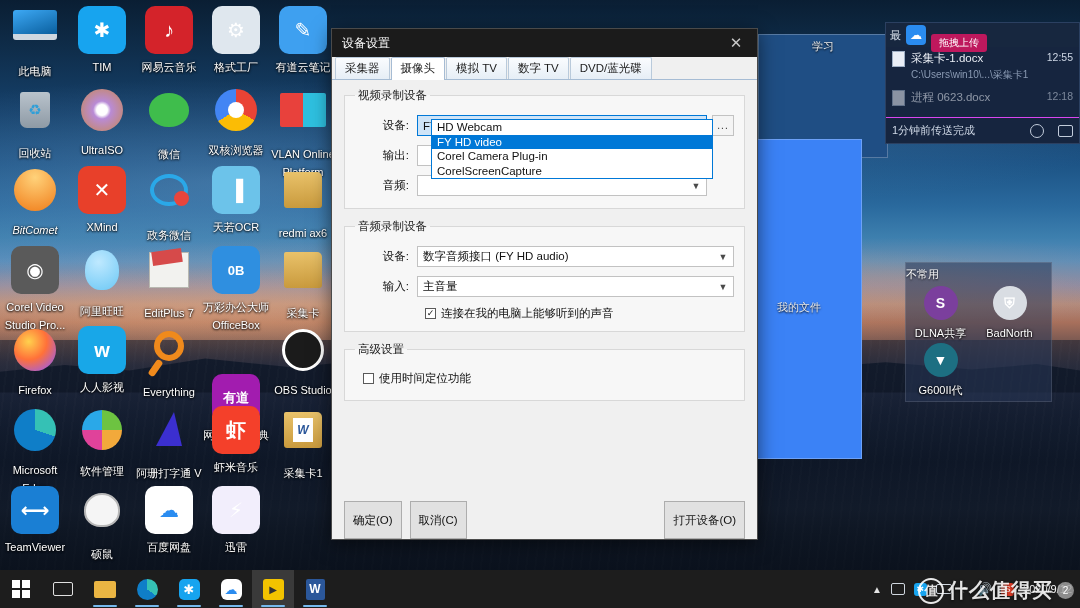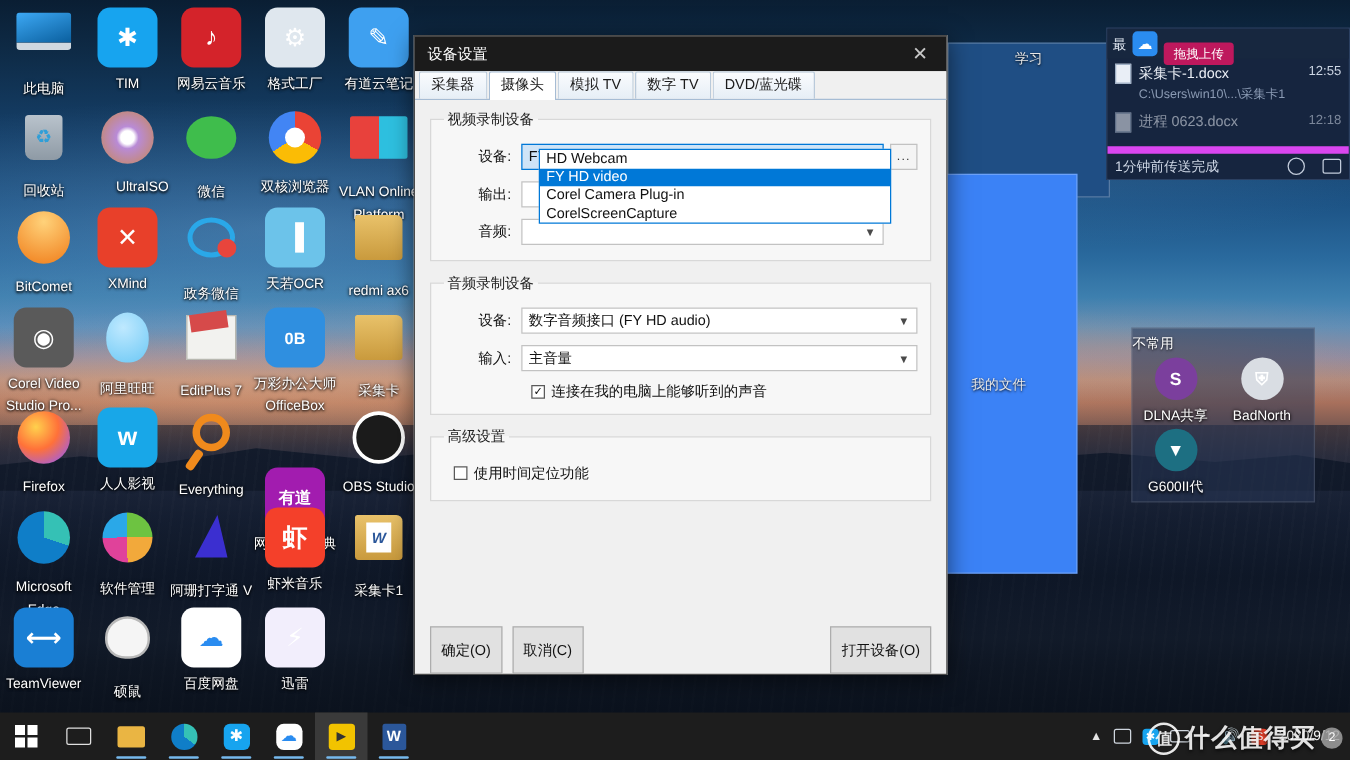--- a/index.html
+++ b/index.html
@@ -54,21 +54,21 @@
   
   #xfer{position:absolute;left:885px;top:22px;width:195px;height:122px;
     background:#16253f;border:1px solid #2b4061;color:#cfd8e6;font-size:11px;}
   #xfer .hdr{height:24px;display:flex;align-items:center;gap:5px;padding:0 4px;background:#17273f;}
   #xfer .tag{background:#be185d;border-radius:3px;color:#fff;font-size:10px;padding:2px 8px;margin-top:15px;}
   #xfer .row{display:flex;align-items:flex-start;gap:6px;padding:4px 6px;}
   #xfer .fname{color:#eaeef5;font-size:11.5px;}
   #xfer .fpath{color:#8b9bb4;font-size:10px;margin-top:2px;}
   #xfer .ftime{color:#cdd6e4;font-size:10.5px;margin-left:auto;}
   #xfer .foot{position:absolute;left:0;right:0;bottom:0;height:26px;display:flex;align-items:center;
-    padding:0 6px;border-top:6px solid #d946ef;background:#16253f;}
+    padding:0 6px;border-top:1px solid #d946ef;background:#16253f;}
 
   
   #fence{position:absolute;left:905px;top:262px;width:147px;height:140px;
     background:rgba(40,55,85,.55);border:1px solid rgba(255,255,255,.12);}
   #fence .ftitle{color:#fff;font-size:11px;text-align:left;padding:4px 0 2px;
     text-shadow:0 1px 2px rgba(0,0,0,.9);}
   #fence .fgrid{display:flex;flex-wrap:wrap;}
   #fence .dicon{position:static;width:69px;margin-top:2px;}
   #fence .dicon .glyph{width:34px;height:34px;}
   #fence .sq{width:34px;height:34px;border-radius:8px;font-size:14px;}
@@ -154,35 +154,35 @@
       </span><span class="lbl">网易云音乐</span></div>
     <div class="dicon" style="left: 203px; top: 6px;"><span class="glyph">
         <span class="sq" style="background:#dfe7ee;color:#fff;font-size:20px;">⚙</span>
       </span><span class="lbl">格式工厂</span></div>
     <div class="dicon" style="left: 270px; top: 6px;"><span class="glyph">
         <span class="sq" style="background:#3ea0f0;color:#fff;font-size:20px;">✎</span>
       </span><span class="lbl">有道云笔记</span></div>
     <div class="dicon" style="left: 2px; top: 86px;"><span class="glyph">
         <span style="display:block;width:30px;height:36px;margin:6px auto 0;background:linear-gradient(180deg,#b9c3cc,#8e9aa5);border-radius:3px 3px 7px 7px;color:#2f9fd8;font-size:15px;text-align:center;line-height:36px;">♻</span>
       </span><span class="lbl">回收站</span></div>
-    <div class="dicon" style="left: 69px; top: 86px; text-align: right;"><span class="glyph">
+    <div class="dicon" style="left: 69px; top: 86px;"><span class="glyph">
         <span style="display:block;width:42px;height:42px;margin:3px auto;border-radius:50%;background:radial-gradient(circle,#fff 18%,#b98bd6 30%,#c8884e 100%);"></span>
       </span><span class="lbl">UltraISO</span></div>
     <div class="dicon" style="left: 136px; top: 86px;"><span class="glyph">
         <span style="display:block;width:40px;height:34px;margin:7px auto 0;background:#3fbd4c;border-radius:50% 50% 48% 48%;"></span>
       </span><span class="lbl">微信</span></div>
     <div class="dicon" style="left: 203px; top: 86px;"><span class="glyph">
         <span style="display:block;width:42px;height:42px;margin:3px auto;border-radius:50%;background:conic-gradient(#ea4335 0 33%,#fbbc05 33% 66%,#4285f4 66% 100%);position:relative;">
           <i style="position:absolute;inset:13px;background:#fff;border-radius:50%;"></i>
         </span>
       </span><span class="lbl">双核浏览器</span></div>
     <div class="dicon" style="left: 270px; top: 86px;"><span class="glyph">
         <span style="display:block;width:46px;height:34px;margin:7px auto 0;background:linear-gradient(90deg,#e8413c 50%,#2ec0e0 50%);border-radius:2px;"></span>
       </span><span class="lbl">VLAN Online Platform</span></div>
-    <div class="dicon" style="left: 2px; top: 166px;"><span class="glyph">
+    <div class="dicon" style="left: 2px; top: 166px; font-style: italic;"><span class="glyph">
         <span style="display:block;width:42px;height:42px;margin:3px auto;border-radius:50%;background:radial-gradient(circle at 50% 20%,#ffd27a,#f07d1a);"></span>
       </span><span class="lbl">BitComet</span></div>
     <div class="dicon" style="left: 69px; top: 166px;"><span class="glyph">
         <span class="sq" style="background:#e8402a;color:#fff;font-size:20px;">✕</span>
       </span><span class="lbl">XMind</span></div>
     <div class="dicon" style="left: 136px; top: 166px;"><span class="glyph">
         <span style="display:block;width:38px;height:32px;margin:8px auto 0;border:4px solid #2aa8e8;border-radius:50%;position:relative;">
           <i style="position:absolute;right:-5px;bottom:-4px;width:15px;height:15px;border-radius:50%;background:#e8453c;"></i>
         </span>
       </span><span class="lbl">政务微信</span></div>

